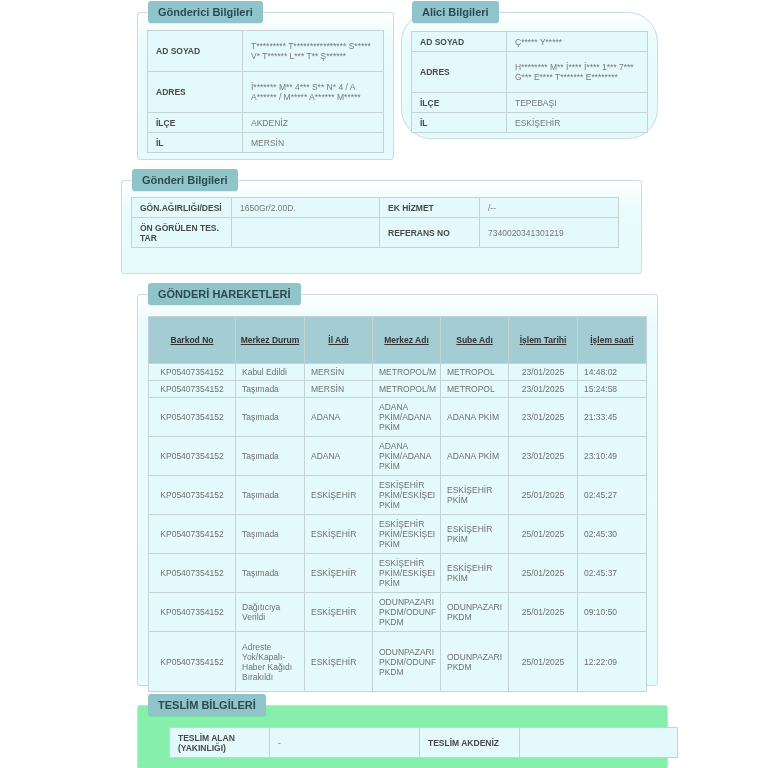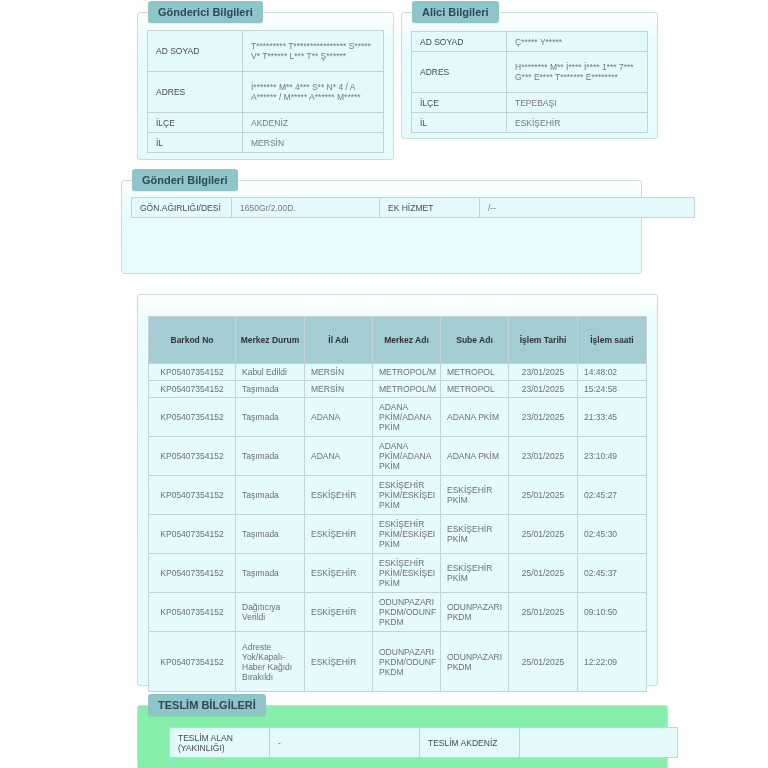--- a/index.html
+++ b/index.html
@@ -7,23 +7,23 @@
          font-family:"Liberation Sans", "DejaVu Sans", sans-serif; color:#555; }
   .panel { position:absolute; border:1px solid #c9dcdf; border-radius:3px;
            background:linear-gradient(#ffffff 0px, #e9fbfc 30px, #e6fbfd 100%);
            box-shadow:0 0 1px rgba(0,0,0,0.05); }
   .legend { position:absolute; top:-12px; left:10px; background:#8fc4cb;
             border-radius:3px; padding:5px 10px; font-size:11px; font-weight:bold;
             color:#2e4a50; white-space:nowrap; box-shadow:0 1px 1px rgba(0,0,0,0.08); }
   table { border-collapse:collapse; position:absolute; font-size:8.5px; }
   td, th { border:1px solid #c5d3d5; padding:2px 8px; vertical-align:middle; }
   .kv td { background:#e3f9fb; color:#777; line-height:10px; }
-  .kv td.k { font-weight:normal; color:#4a4a4a; }
+  .kv td.k { font-weight:bold; color:#4a4a4a; }
   .mv th { background:#a3ccd3; color:#333; font-weight:bold; text-align:center;
-           padding:18px 4px; line-height:10px; }
+           padding:18px 4px; line-height:10px;text-decoration:underline; }
   .mv td { background:#e4fafc; color:#6f6f6f; padding:1px 6px; line-height:10px; }
   .mv td.c { text-align:center; }
   .nowrap { white-space:nowrap; overflow:hidden; }
 </style>
 </head>
 <body>
 
 <div class="panel" style="left:137px;top:12px;width:255px;height:146px;">
   <div class="legend">Gönderici Bilgileri</div>
   <table class="kv" style="left:9px;top:17px;width:237px;">
@@ -45,21 +45,21 @@
           <td>AKDENİZ</td>
         </tr>
     <tr style="height:20px">
           <td class="k">İL</td>
           <td>MERSİN</td>
         </tr>
   </tbody>
     </table>
 </div>
 
-<div class="panel" style="left:401px;top:12px;width:255px;height:125px;">
+<div class="panel" style="left:401px;top:12px;width:255px;height:125px;border-radius:30px;">
   <div class="legend">Alici Bilgileri</div>
   <table class="kv" style="left:9px;top:18px;width:237px;">
     <colgroup>
         <col style="width:95px">
         <col>
       </colgroup>
     <tbody>
         <tr style="height:20px">
           <td class="k">AD SOYAD</td>
           <td>Ç***** Y*****</td>
@@ -75,39 +75,46 @@
     <tr style="height:20px">
           <td class="k">İL</td>
           <td>ESKİŞEHİR</td>
         </tr>
   </tbody>
     </table>
 </div>
 
 <div class="panel" style="left:121px;top:180px;width:519px;height:92px;">
   <div class="legend">Gönderi Bilgileri</div>
-  <table class="kv" style="left:9px;top:16px;width:564px;">
+  <table class="kv" style="left:9px;top:16px;width:488px;">
     <colgroup>
         <col style="width:100px">
         <col style="width:148px">
         <col style="width:100px">
         <col>
       </colgroup>
     <tbody>
         <tr style="height:20px">
       <td class="k">GÖN.AĞIRLIĞI/DESİ</td>
       <td>1650Gr/2.00D.</td>
       <td class="k">EK HİZMET</td>
       <td>/--</td>
     </tr>
+    <tr style="height:30px">
+      <td class="k">ÖN GÖRÜLEN TES. TAR</td>
+      <td></td>
+      <td class="k">REFERANS NO</td>
+      <td>7340020341301219</td>
+    </tr>
   </tbody>
     </table>
 </div>
 
 <div class="panel" style="left:137px;top:294px;width:519px;height:390px;">
+  <div class="legend">GÖNDERİ HAREKETLERİ</div>
   <table class="mv" style="left:10px;top:21px;width:499px;table-layout:fixed;">
     <colgroup>
       <col style="width:87px">
         <col style="width:69px">
         <col style="width:68px">
         <col style="width:68px">
         <col style="width:68px">
         <col style="width:69px">
         <col>
     </colgroup>

